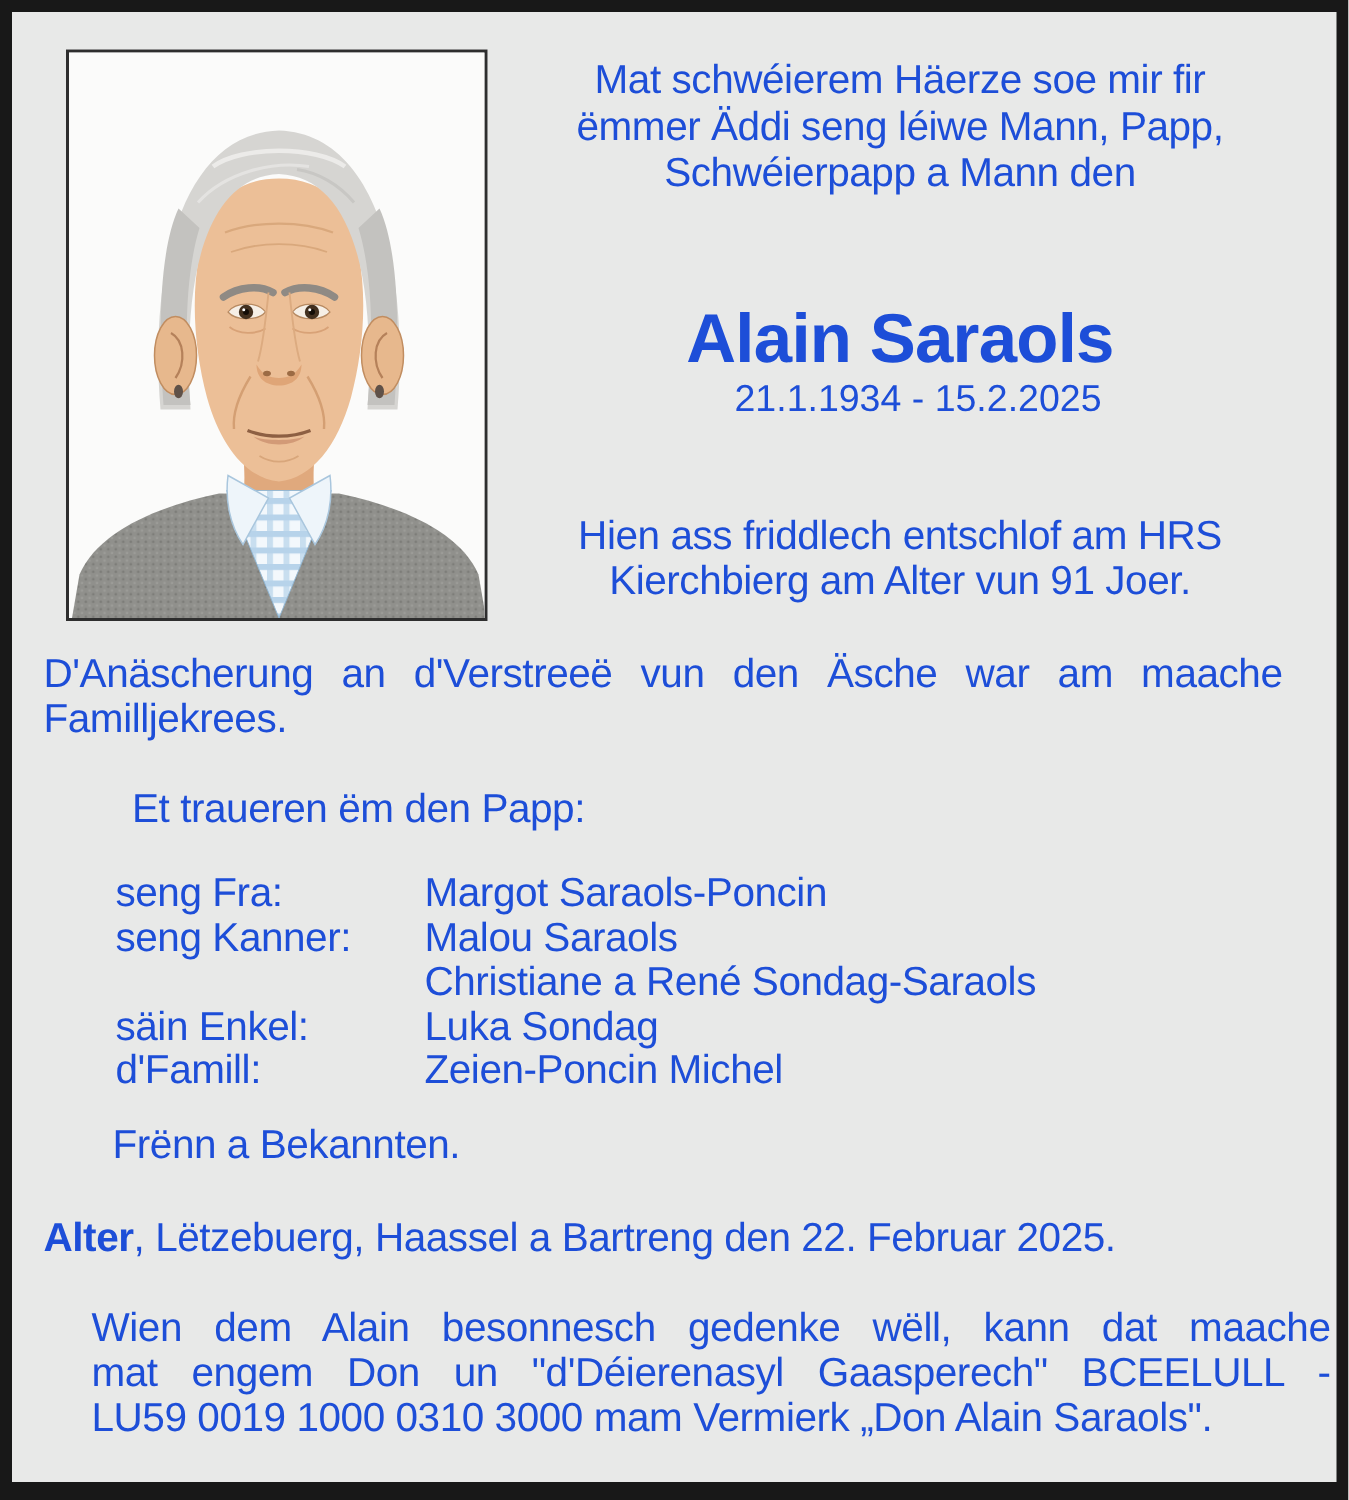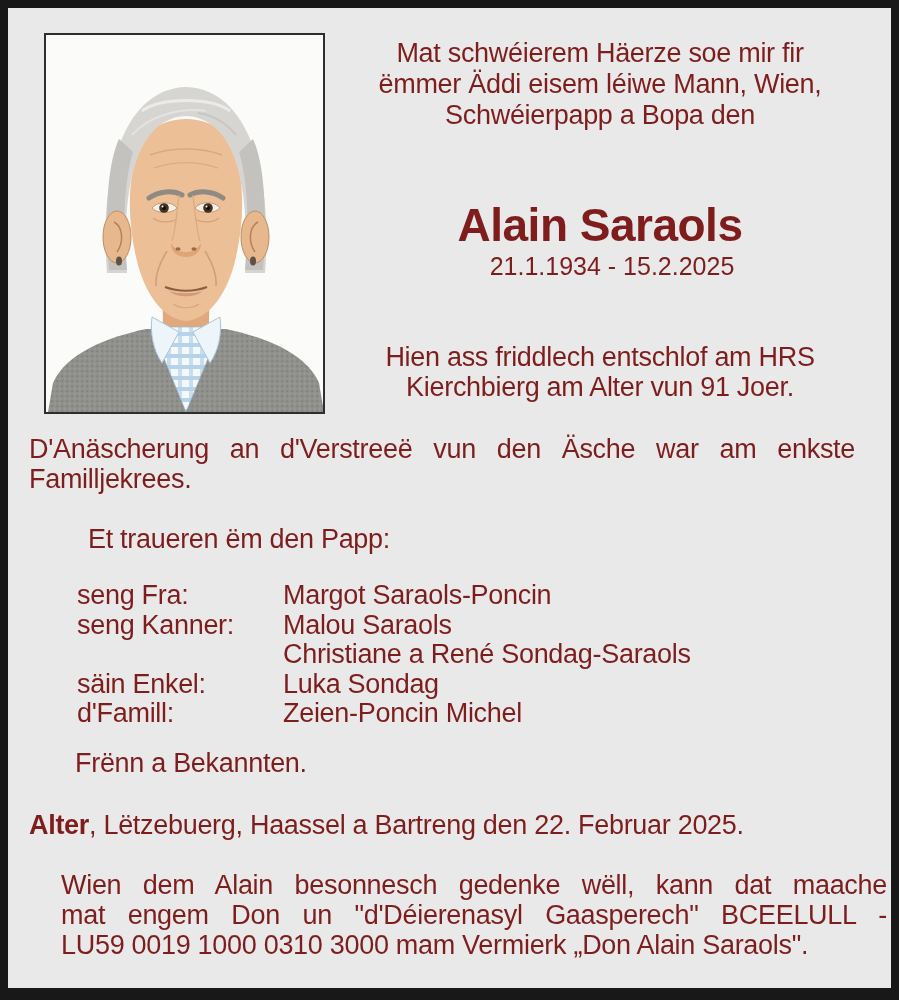--- a/index.html
+++ b/index.html
@@ -4,21 +4,21 @@
 <style>
   html,body{margin:0;padding:0;background:#ffffff;}
   .page{
     position:relative;
     width:899px;height:1000px;
     box-sizing:border-box;
     background:#e8e9e8;
     border:8px solid #181818;
     border-bottom-width:12px;
     font-family:"Liberation Sans",sans-serif;
-    color:#7f1d1d;
+    color:#1d4ed8;
     letter-spacing:-0.3px;
     overflow:hidden;
   }
   .abs{position:absolute;}
   .t{font-size:27px;line-height:30px;}
   .center{text-align:center;}
   .intro{left:324px;top:30px;width:536px;line-height:31px;}
   .name-block{left:324px;top:192px;width:536px;}
   .deceased-name{font-size:46px;line-height:50px;font-weight:bold;letter-spacing:-0.5px;}
   .dates-block{left:336px;top:243px;width:536px;font-size:25px;line-height:30px;letter-spacing:0;}
@@ -113,37 +113,37 @@
 
       <path d="M105,292 L175,292 L140,377 Z" fill="url(#chk)" stroke="#8fb6d4" stroke-width="0.6"></path>
 
       <path d="M106,282 L133,297 L116,328 C107,315 104,298 106,282 Z" fill="#eef5fa" stroke="#a9c6dd" stroke-width="1"></path>
       <path d="M174,282 L147,297 L164,328 C173,315 176,298 174,282 Z" fill="#eef5fa" stroke="#a9c6dd" stroke-width="1"></path>
     </svg>
   </div>
 
   <div class="abs t center intro">
     <div>Mat schwéierem Häerze soe mir fir</div>
-    <div>ëmmer Äddi eisem léiwe Mann, Wien,</div>
-    <div>Schwéierpapp a Bopa den</div>
+    <div>ëmmer Äddi seng léiwe Mann, Papp,</div>
+    <div>Schwéierpapp a Mann den</div>
   </div>
 
   <div class="abs center name-block">
     <div class="deceased-name">Alain Saraols</div>
   </div>
 
   <div class="abs center dates-block">21.1.1934 - 15.2.2025</div>
 
   <div class="abs t center death-block">
     <div>Hien ass friddlech entschlof am HRS</div>
     <div>Kierchbierg am Alter vun 91 Joer.</div>
   </div>
 
   <div class="abs t cremation">
-    <div class="just">D'Anäscherung an d'Verstreeë vun den Äsche war am enkste</div>
+    <div class="just">D'Anäscherung an d'Verstreeë vun den Äsche war am maache</div>
     <div>Familljekrees.</div>
   </div>
 
   <div class="abs t mourning">Et traueren ëm den Papp:</div>
 
   <div class="abs t friends">Frënn a Bekannten.</div>
 
   <div class="abs family">
     <div class="fam-row">
       <div class="fam-label">seng Fra:</div>

